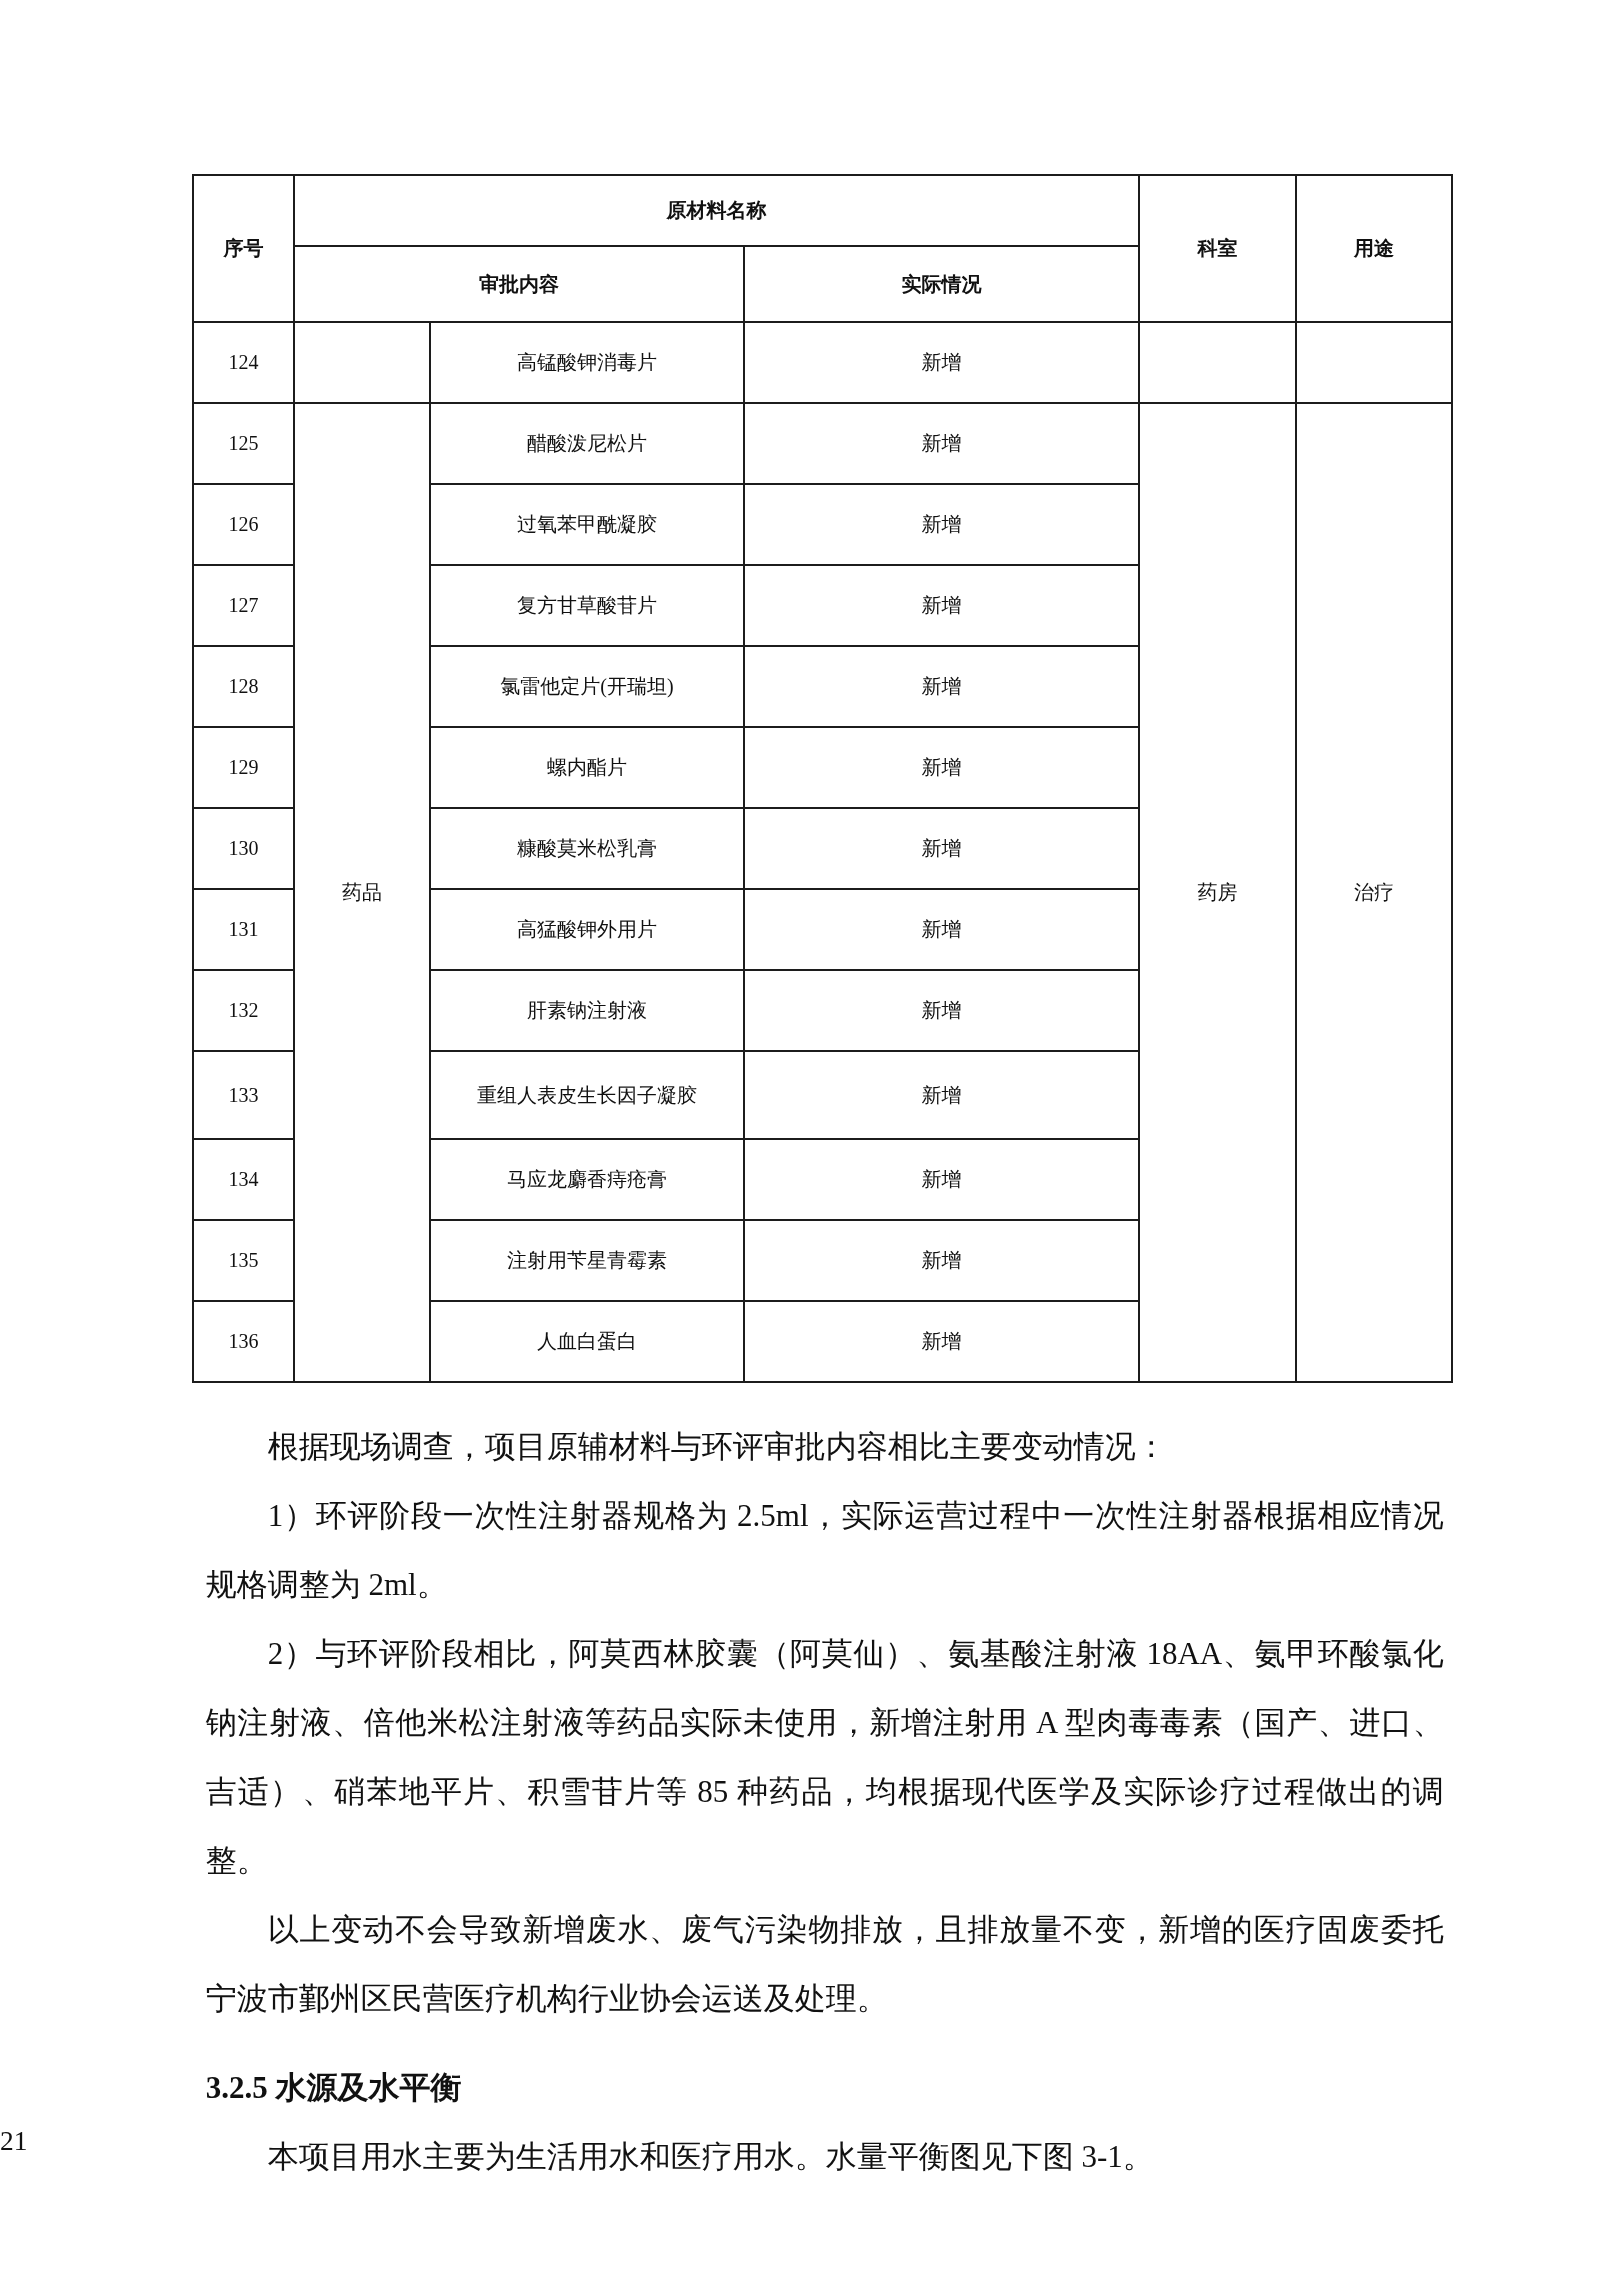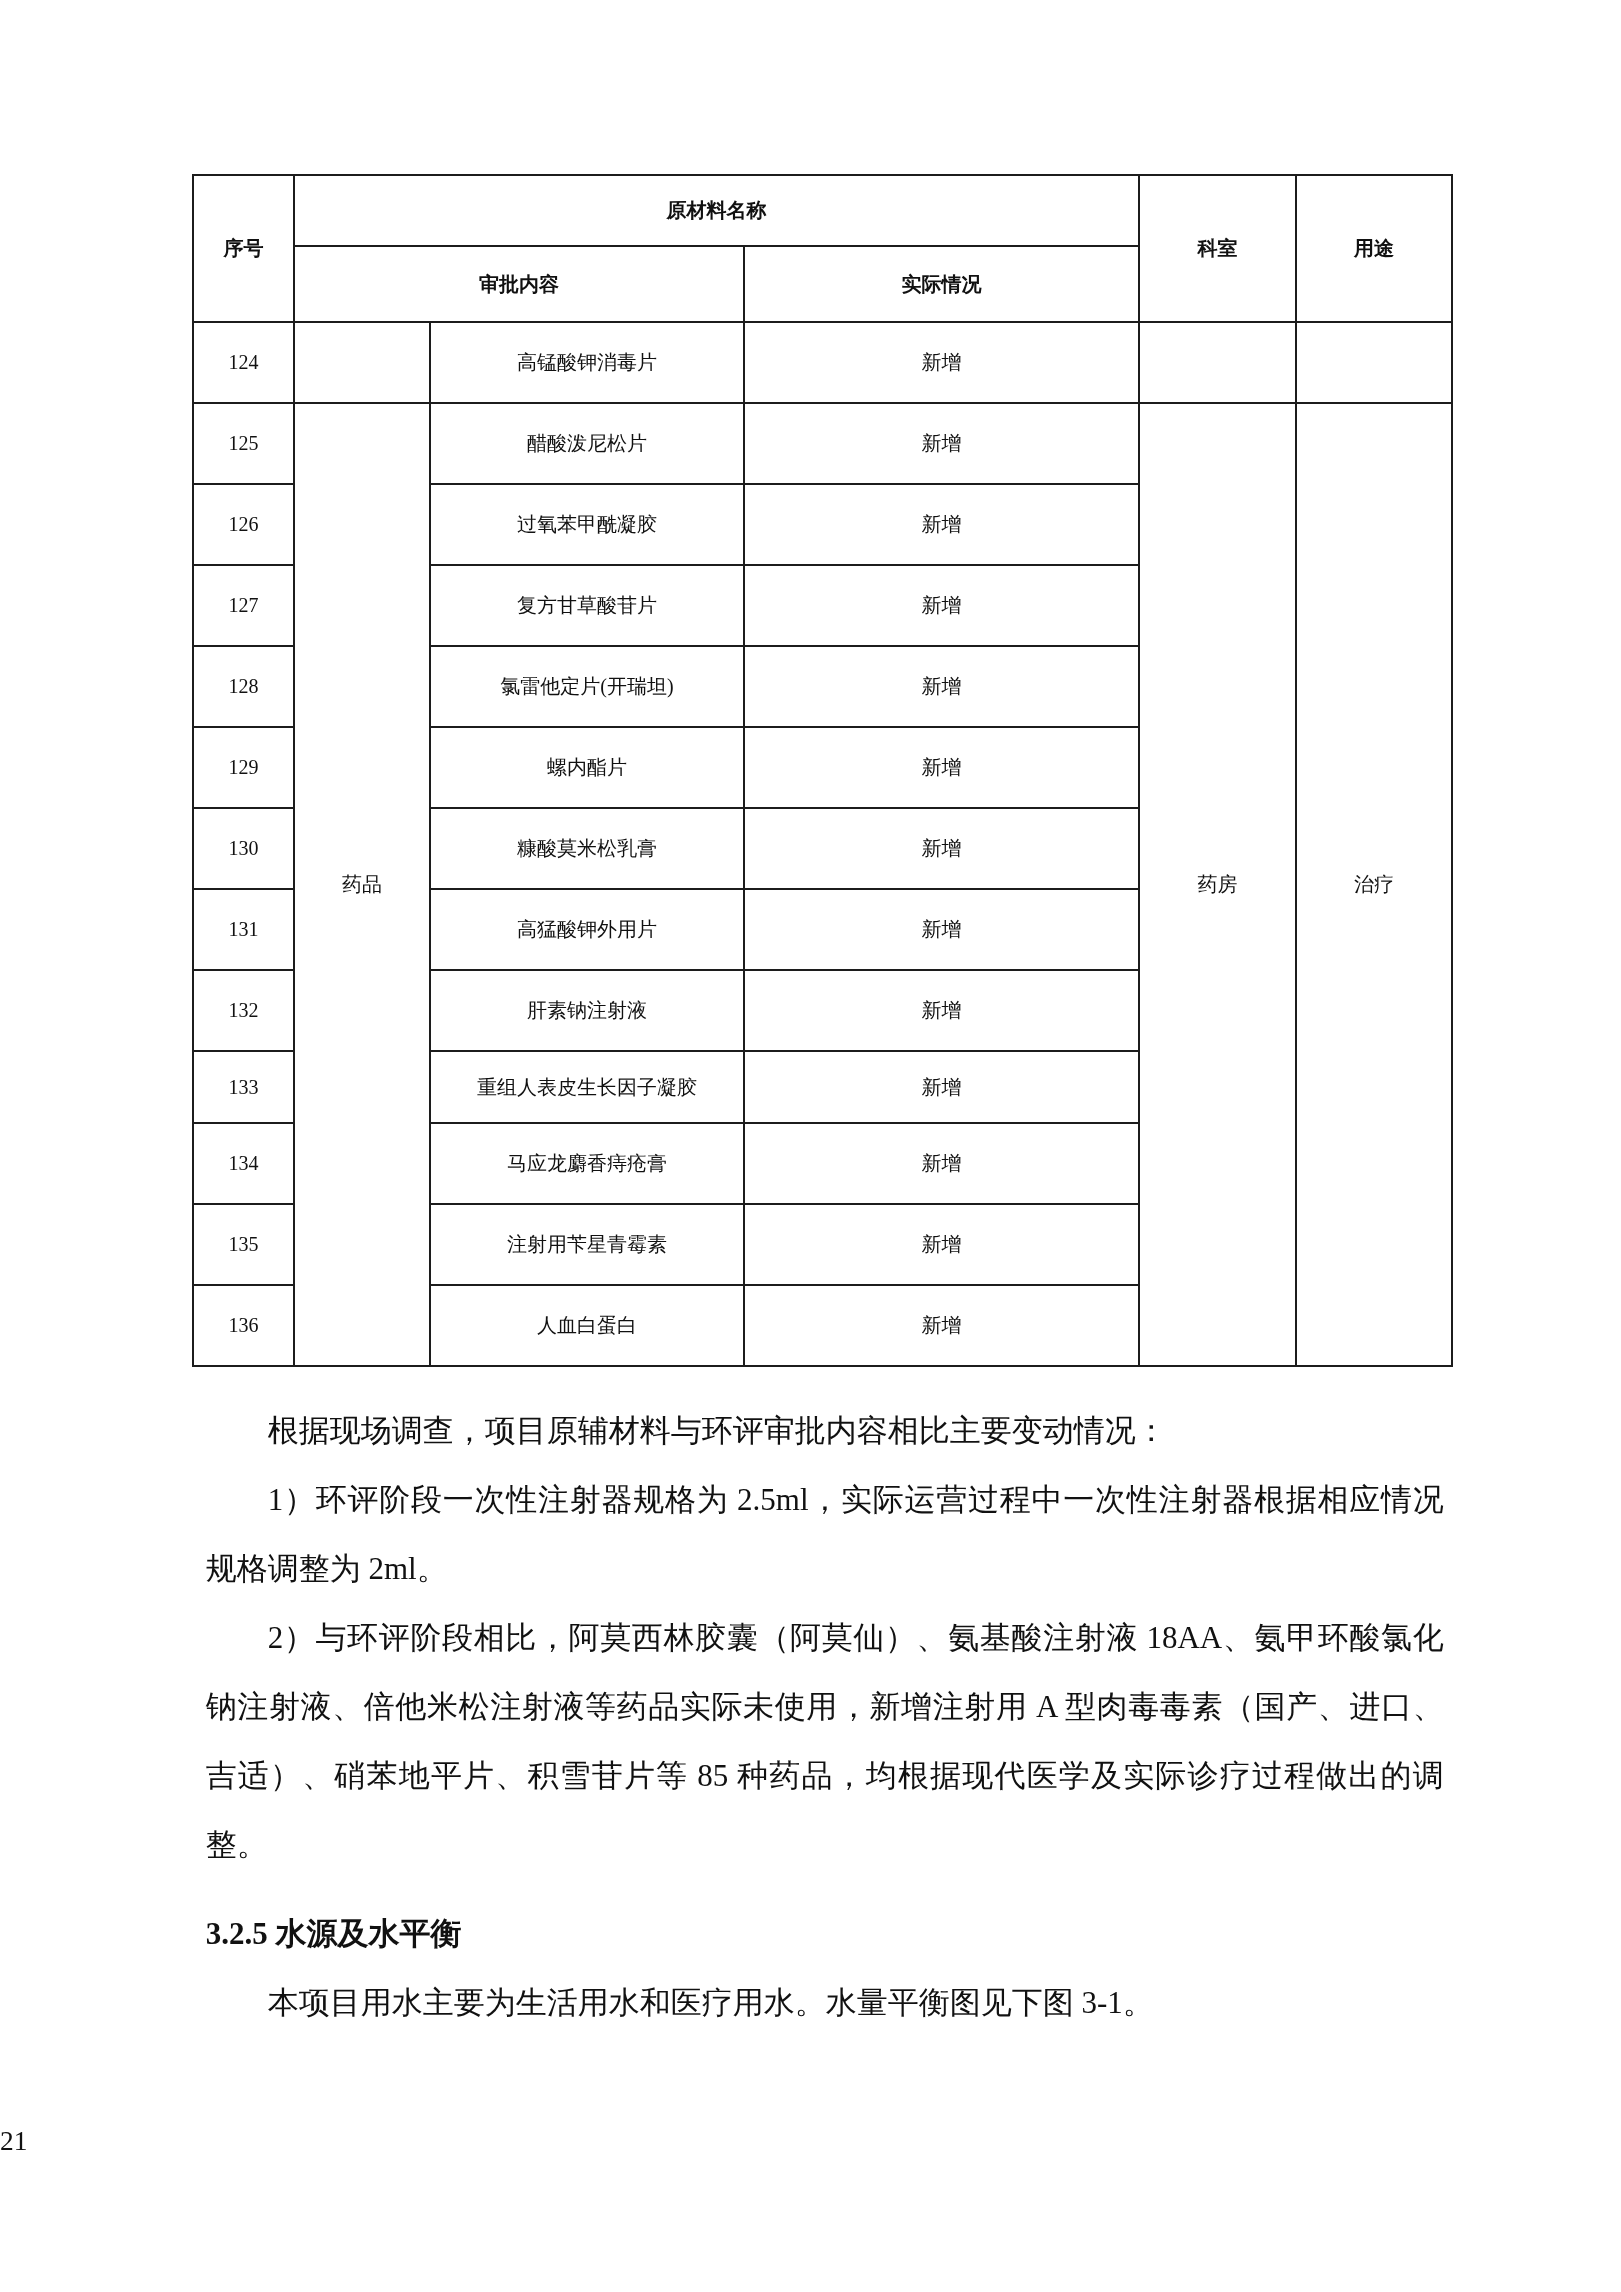--- a/index.html
+++ b/index.html
@@ -28,21 +28,21 @@
     vertical-align:middle;
     font-size:20px;
     line-height:37px;
     padding:0 5.9px;
     overflow:hidden;
   }
   td.hd{font-weight:bold;font-size:29px;}
   tr.rh1{height:71px;}
   tr.rh2{height:76px;}
   tr.row{height:81px;}
-  tr.row-tall{height:72px;}
+  tr.row-tall{height:88px;}
   .textblock{
     margin-top:29px;
     margin-left:13.7px;
     width:1238px;
     font-size:31px;
     line-height:69px;
     text-align:justify;
   }
   .textblock p{
     margin:0;
@@ -164,20 +164,21 @@
           <td>人血白蛋白</td>
           <td>新增</td>
         </tr>
       </tbody>
     </table>
 
     <div class="textblock">
       <p>根据现场调查，项目原辅材料与环评审批内容相比主要变动情况：</p>
       <p>1）环评阶段一次性注射器规格为 2.5ml，实际运营过程中一次性注射器根据相应情况规格调整为 2ml。</p>
       <p>2）与环评阶段相比，阿莫西林胶囊（阿莫仙）、氨基酸注射液 18AA、氨甲环酸氯化钠注射液、倍他米松注射液等药品实际未使用，新增注射用 A 型肉毒毒素（国产、进口、吉适）、硝苯地平片、积雪苷片等 85 种药品，均根据现代医学及实际诊疗过程做出的调整。</p>
+      <p>以上变动不会导致新增废水、废气污染物排放，且排放量不变，新增的医疗固废委托宁波市鄞州区民营医疗机构行业协会运送及处理。</p>
       <h3>3.2.5 水源及水平衡</h3>
       <p class="after-heading">本项目用水主要为生活用水和医疗用水。水量平衡图见下图 3-1。</p>
     </div>
 
   </div>
 
   <div class="pageno">21</div>
 </div>
 
 

